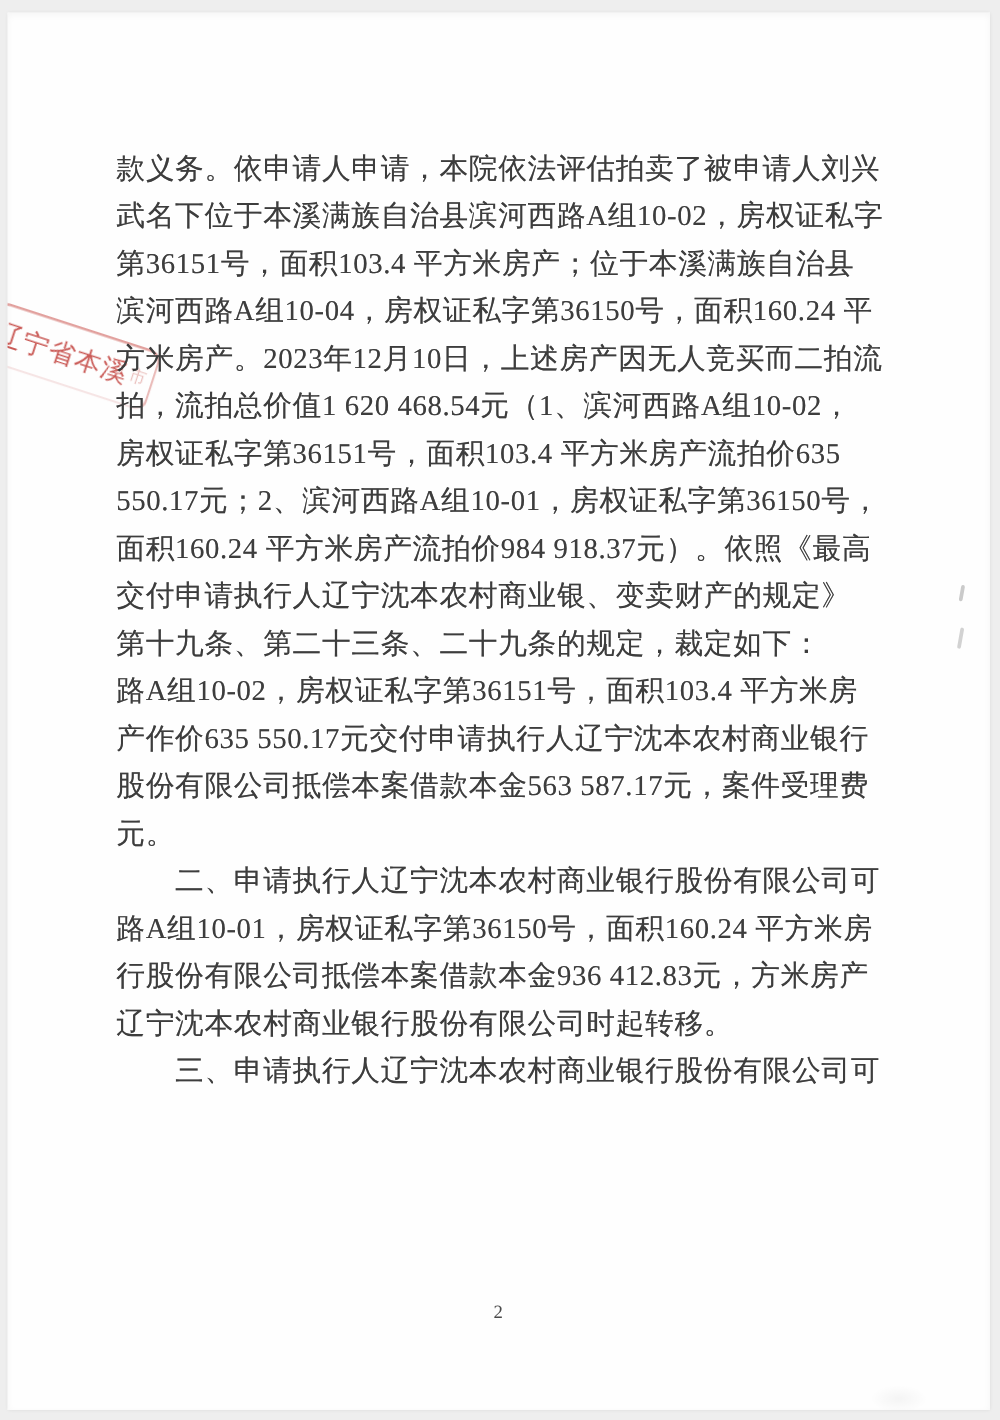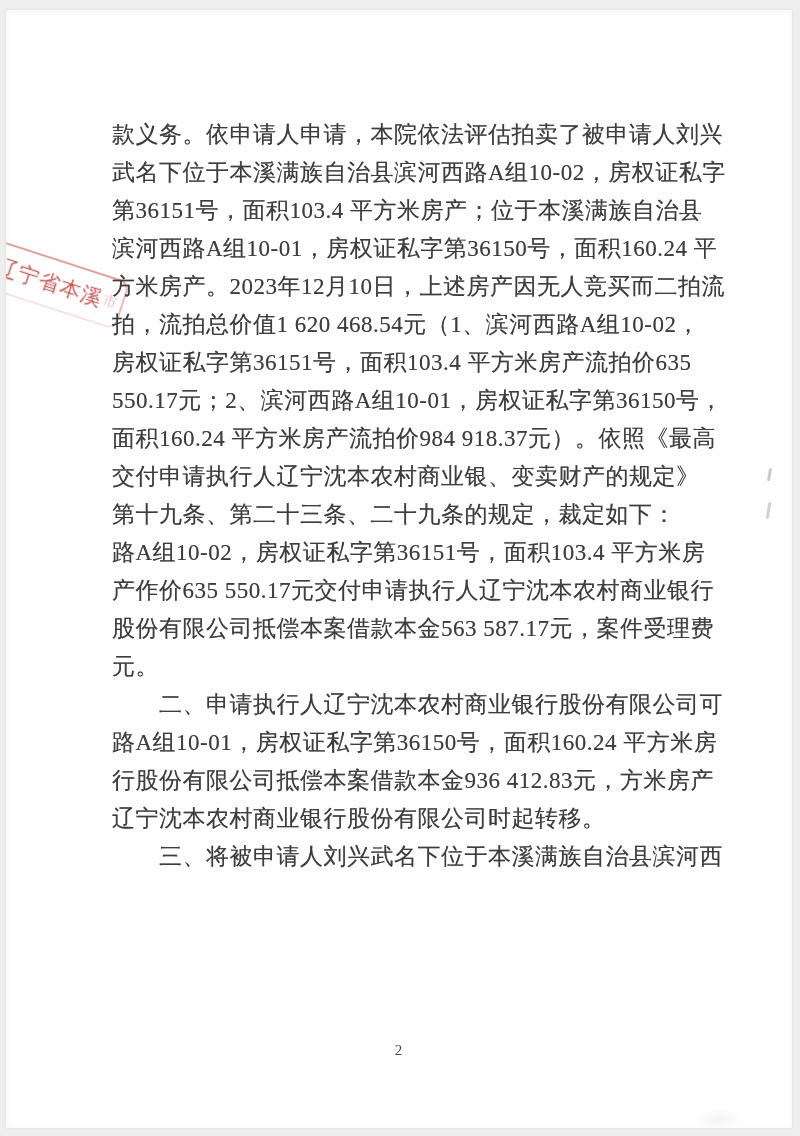--- a/index.html
+++ b/index.html
@@ -14,21 +14,21 @@
     position:absolute;left:0;top:0;width:800px;height:1136px;
     background:#eeeeee;
   }
   .page{
     position:absolute;left:6px;top:10px;width:786px;height:1118px;
     background:#fefefe;
     overflow:hidden;
     box-shadow:inset 0 2px 6px rgba(0,0,0,0.04), 0 0 3px rgba(0,0,0,0.08);
   }
   .text-block{
-    position:absolute;left:106px;top:106px;width:622px;
+    position:absolute;left:87px;top:106px;width:622px;
   }
   .doc-line{
     margin:0;padding:0;
     font-size:23px;
     line-height:38px;
     letter-spacing:0.5px;
     color:#3d3d3d;
     white-space:nowrap;
     text-shadow:0 0 0.4px rgba(60,60,60,0.55);
   }
@@ -86,37 +86,37 @@
 
     <div class="stamp">
       <span class="stamp-text">辽宁省本溪</span>
         <span class="stamp-faint">市</span>
     </div>
 
     <div class="text-block">
       <p class="doc-line">款义务。依申请人申请，本院依法评估拍卖了被申请人刘兴</p>
       <p class="doc-line">武名下位于本溪满族自治县滨河西路A组10-02，房权证私字</p>
       <p class="doc-line">第36151号，面积103.4 平方米房产；位于本溪满族自治县</p>
-      <p class="doc-line">滨河西路A组10-01，房权证私字第36150号，面积160.24 平</p>
+      <p class="doc-line">滨河西路A组10-04，房权证私字第36150号，面积160.24 平</p>
       <p class="doc-line">方米房产。2023年12月10日，上述房产因无人竞买而二拍流</p>
       <p class="doc-line">拍，流拍总价值1 620 468.54元（1、滨河西路A组10-02，</p>
       <p class="doc-line">房权证私字第36151号，面积103.4 平方米房产流拍价635</p>
       <p class="doc-line">550.17元；2、滨河西路A组10-01，房权证私字第36150号，</p>
       <p class="doc-line">面积160.24 平方米房产流拍价984 918.37元）。依照《最高</p>
       <p class="doc-line">交付申请执行人辽宁沈本农村商业银、变卖财产的规定》</p>
       <p class="doc-line">第十九条、第二十三条、二十九条的规定，裁定如下：</p>
       <p class="doc-line">路A组10-02，房权证私字第36151号，面积103.4 平方米房</p>
       <p class="doc-line">产作价635 550.17元交付申请执行人辽宁沈本农村商业银行</p>
       <p class="doc-line">股份有限公司抵偿本案借款本金563 587.17元，案件受理费</p>
       <p class="doc-line">元。</p>
       <p class="doc-line indent">二、申请执行人辽宁沈本农村商业银行股份有限公司可</p>
       <p class="doc-line">路A组10-01，房权证私字第36150号，面积160.24 平方米房</p>
       <p class="doc-line">行股份有限公司抵偿本案借款本金936 412.83元，方米房产</p>
       <p class="doc-line">辽宁沈本农村商业银行股份有限公司时起转移。</p>
-      <p class="doc-line indent">三、将被申请人刘兴武名下位于本溪满族自治县滨河西</p>
+      <p class="doc-line indent">三、申请执行人辽宁沈本农村商业银行股份有限公司可</p>
     </div>
 
     <div class="page-number">2</div>
 
     <div class="scan-artifact artifact-1"></div>
     <div class="scan-artifact artifact-2"></div>
     <div class="smudge"></div>
   </div>
 </div>
 

